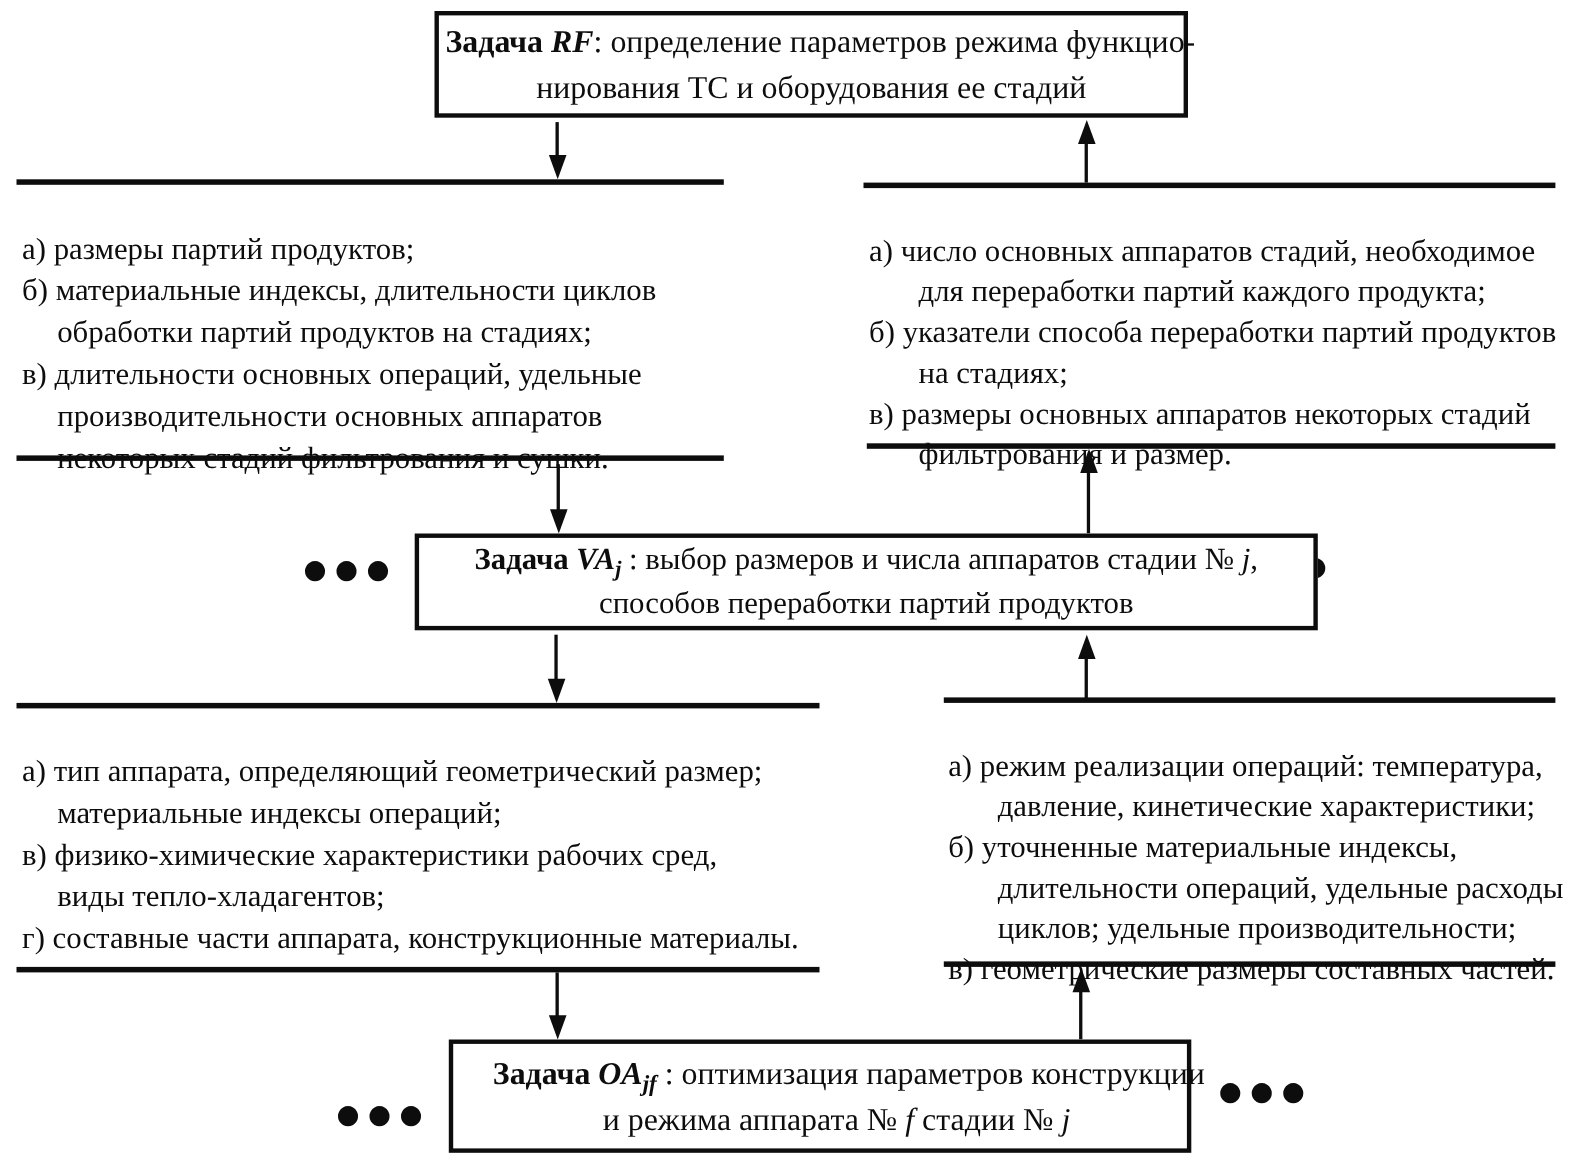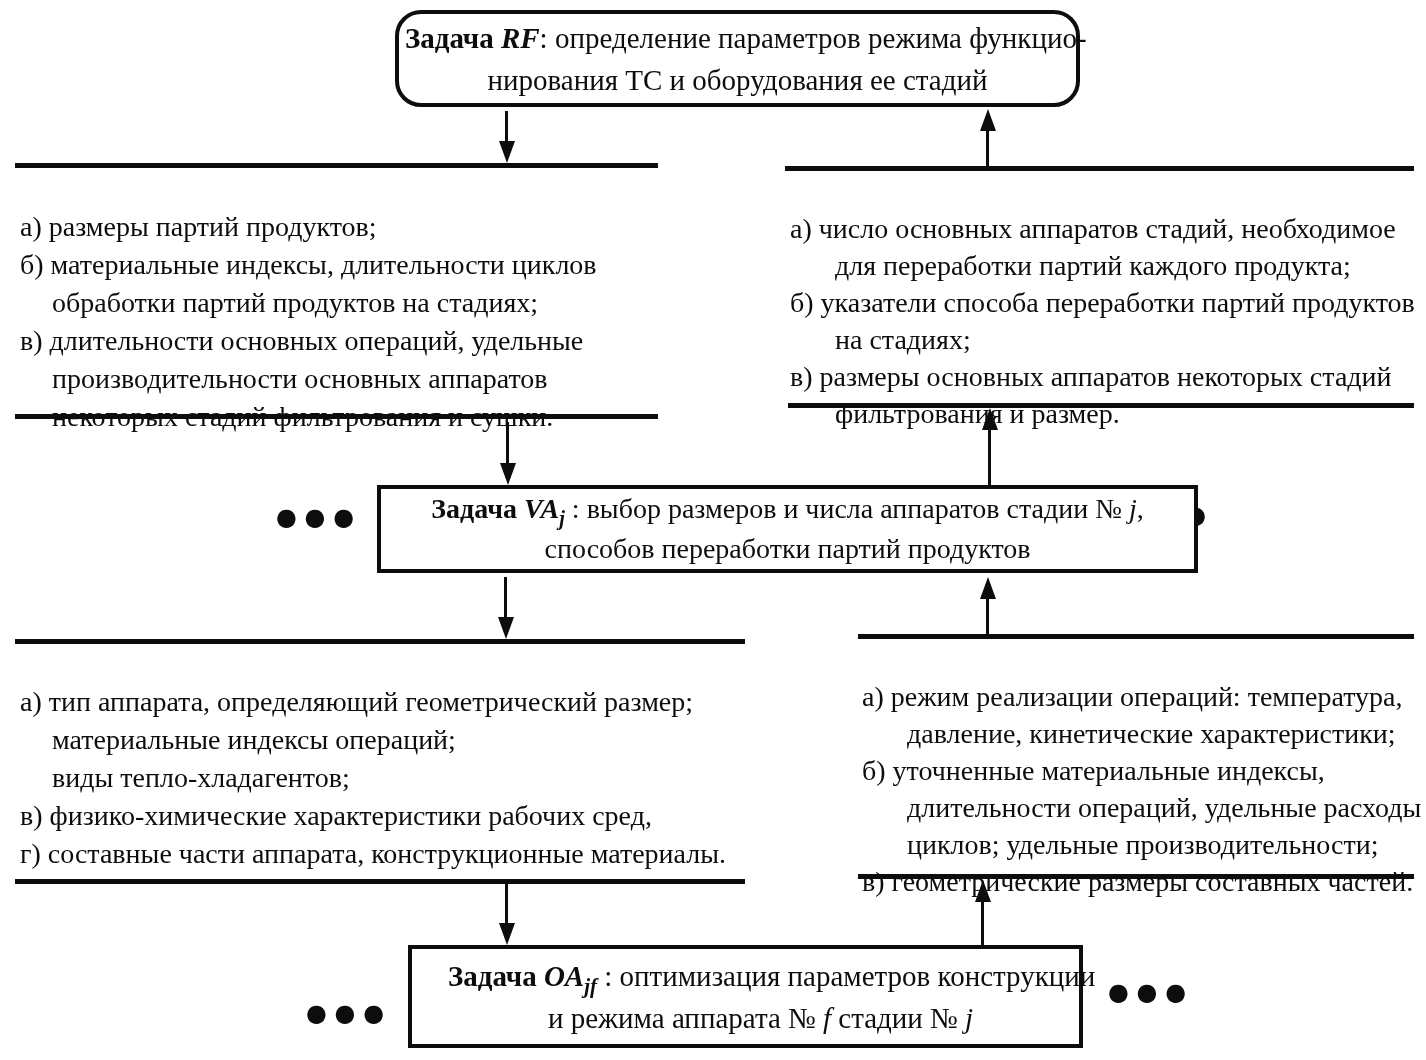--- a/index.html
+++ b/index.html
@@ -20,21 +20,21 @@
     display:flex;flex-direction:column;justify-content:center;
     text-align:center;
     font-size:29px;line-height:42px;
     padding:0 6px;
   }
   .box .bline{white-space:nowrap;}
   .kw{font-weight:bold;}
   .sym{font-weight:bold;font-style:italic;}
   .box sub{font-weight:bold;font-style:italic;font-size:0.72em;line-height:0;}
   .var{font-style:italic;}
-  #box-rf{left:395px;top:10px;width:685px;height:97px;border-radius:26px;}
+  #box-rf{left:395px;top:10px;width:685px;height:97px;}
   #box-va{left:377px;top:485px;width:821px;height:88px;font-size:28px;line-height:40px;}
   #box-oa{left:408px;top:945px;width:675px;height:103px;padding-left:36px;}
   
   .rule{position:absolute;height:5px;background:#0d0d0d;}
   #rule-l1{left:15px;top:163px;width:643px;}
   #rule-r1{left:785px;top:166px;width:629px;}
   #rule-l2{left:15px;top:414px;width:643px;}
   #rule-r2{left:788px;top:403px;width:626px;}
   #rule-l3{left:15px;top:639px;width:730px;}
   #rule-r3{left:858px;top:634px;width:556px;}
@@ -135,22 +135,22 @@
       <div class="stem"></div>
       <div class="head"></div>
     </div>
 
   <div class="rule" id="rule-l3"></div>
   <div class="rule" id="rule-r3"></div>
 
   <div class="list" id="list-va-in">
     <div class="line">а) тип аппарата, определяющий геометрический размер;</div>
     <div class="line cont">материальные индексы операций;</div>
+    <div class="line">в) физико-химические характеристики рабочих сред,</div>
     <div class="line cont">виды тепло-хладагентов;</div>
-    <div class="line">в) физико-химические характеристики рабочих сред,</div>
     <div class="line">г) составные части аппарата, конструкционные материалы.</div>
   </div>
 
   <div class="list" id="list-va-out">
     <div class="line">а) режим реализации операций: температура,</div>
     <div class="line cont">давление, кинетические характеристики;</div>
     <div class="line">б) уточненные материальные индексы,</div>
     <div class="line cont">длительности операций, удельные расходы</div>
     <div class="line cont">циклов; удельные производительности;</div>
     <div class="line">в) геометрические размеры составных частей.</div>

